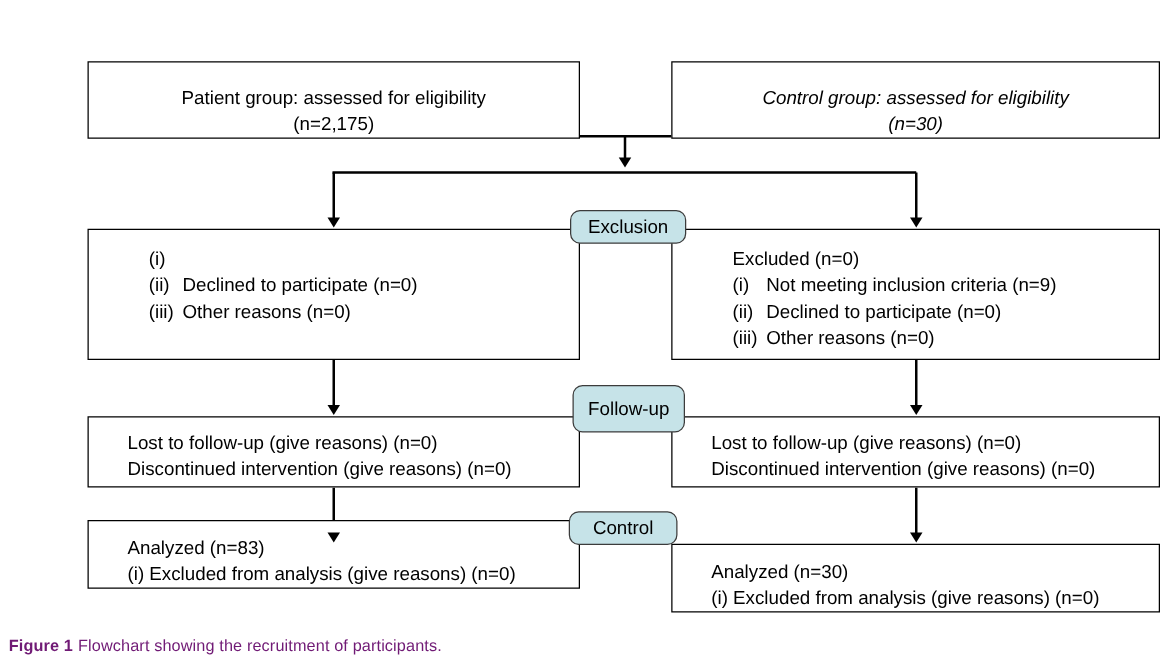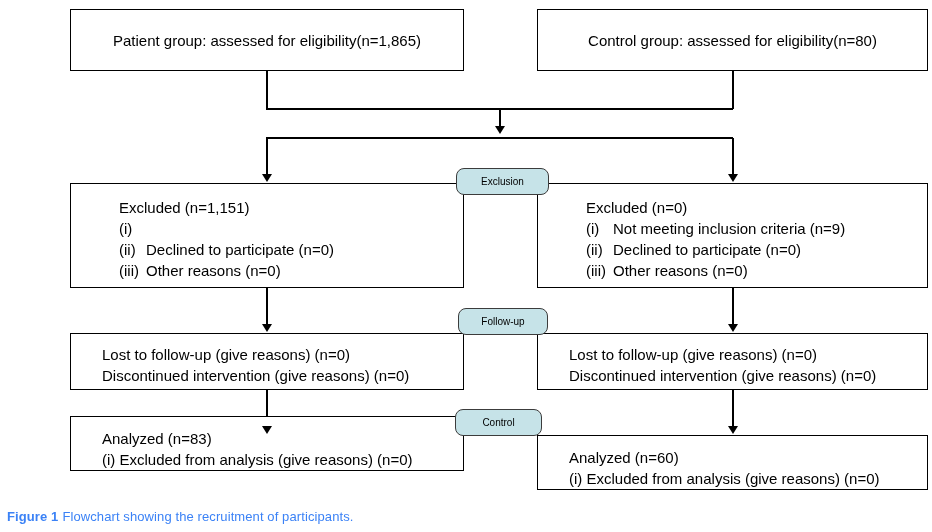--- a/index.html
+++ b/index.html
@@ -20,82 +20,82 @@
   .fbox{
     position:absolute;
     background:#ffffff;
     border:1.5px solid var(--box-border);
     box-sizing:border-box;
     font-size:15px;
     line-height:21px;
     z-index:2;
   }
   .fbox.center{
-    display:flex;flex-direction:row;align-items:center;justify-content:center;
+    display:flex;flex-direction:column;align-items:center;justify-content:flex-end;
     text-align:center;
+    margin-top:40px;
   }
   .bline{white-space:nowrap;}
   .item{display:flex;}
   .mk{width:27px;flex:none;}
   .stage-label{
     position:absolute;
     background:var(--label-fill);
     border:1.5px solid var(--label-border);
     border-radius:8px;
     box-sizing:border-box;
     display:flex;align-items:center;justify-content:center;
-    font-size:10px;
+    font-size:15px;
     z-index:4;
   }
   .vline{position:absolute;width:1.5px;background:var(--box-border);z-index:1;}
   .hline{position:absolute;height:1.5px;background:var(--box-border);z-index:1;}
   .arrow-down{
     position:absolute;width:0;height:0;
     border-left:5px solid transparent;
     border-right:5px solid transparent;
     border-top:8.5px solid var(--box-border);
     z-index:3;
   }
   .caption{
     position:absolute;left:7px;top:509px;
-    font-size:13px;letter-spacing:0.1px;color:#3b82f6;
+    font-size:13px;letter-spacing:0.1px;color:#701a75;
   }
   .caption b{font-weight:700;margin-right:4px;}
 </style>
 </head>
 <body>
 
 <div class="canvas">
 
   <div class="fbox center" style="left:70px;top:9px;width:394px;height:62px;">
     <div class="bline">Patient group: assessed for eligibility</div>
-    <div class="bline">(n=1,865)</div>
+    <div class="bline">(n=2,175)</div>
   </div>
-  <div class="fbox center" style="left:537px;top:9px;width:391px;height:62px;">
+  <div class="fbox center" style="left:537px;top:9px;width:391px;height:62px;font-style:italic;">
     <div class="bline">Control group: assessed for eligibility</div>
-    <div class="bline">(n=80)</div>
+    <div class="bline">(n=30)</div>
   </div>
 
   <div class="vline" style="left:266px;top:71px;height:38px;"></div>
   <div class="vline" style="left:732px;top:71px;height:38px;"></div>
   <div class="hline" style="left:266px;top:108px;width:467px;"></div>
   <div class="vline" style="left:499px;top:109px;height:18px;"></div>
   <div class="arrow-down" style="left:495px;top:126px;"></div>
   <div class="hline" style="left:266px;top:137px;width:467px;"></div>
   <div class="vline" style="left:266px;top:138px;height:37px;"></div>
   <div class="arrow-down" style="left:262px;top:174px;"></div>
   <div class="vline" style="left:732px;top:138px;height:37px;"></div>
   <div class="arrow-down" style="left:728px;top:174px;"></div>
 
   <div class="stage-label" style="left:456px;top:168px;width:93px;height:27px;">
     <span>Exclusion</span>
   </div>
 
   <div class="fbox" style="left:70px;top:183px;width:394px;height:105px;padding:13px 8px 0 48px;">
-    <div class="bline">Excluded (n=1,151)</div>
     <div class="bline item">
       <span class="mk">(i)</span>
     </div>
     <div class="bline item">
       <span class="mk">(ii)</span>
       <span>Declined to participate (n=0)</span>
     </div>
     <div class="bline item">
       <span class="mk">(iii)</span>
       <span>Other reasons (n=0)</span>
@@ -115,21 +115,21 @@
       <span class="mk">(iii)</span>
       <span>Other reasons (n=0)</span>
     </div>
   </div>
 
   <div class="vline" style="left:266px;top:288px;height:37px;"></div>
   <div class="arrow-down" style="left:262px;top:324px;"></div>
   <div class="vline" style="left:732px;top:288px;height:37px;"></div>
   <div class="arrow-down" style="left:728px;top:324px;"></div>
 
-  <div class="stage-label" style="left:458px;top:308px;width:90px;height:27px;">
+  <div class="stage-label" style="left:458px;top:308px;width:90px;height:38px;">
     <span>Follow-up</span>
   </div>
 
   <div class="fbox" style="left:70px;top:333px;width:394px;height:57px;padding:10px 8px 0 31px;">
     <div class="bline">Lost to follow-up (give reasons) (n=0)</div>
     <div class="bline">Discontinued intervention (give reasons) (n=0)</div>
   </div>
   <div class="fbox" style="left:537px;top:333px;width:391px;height:57px;padding:10px 8px 0 31px;">
     <div class="bline">Lost to follow-up (give reasons) (n=0)</div>
     <div class="bline">Discontinued intervention (give reasons) (n=0)</div>
@@ -142,21 +142,21 @@
 
   <div class="stage-label" style="left:455px;top:409px;width:87px;height:27px;">
     <span>Control</span>
   </div>
 
   <div class="fbox" style="left:70px;top:416px;width:394px;height:55px;padding:11px 8px 0 31px;">
     <div class="bline">Analyzed (n=83)</div>
     <div class="bline">(i) Excluded from analysis (give reasons) (n=0)</div>
   </div>
   <div class="fbox" style="left:537px;top:435px;width:391px;height:55px;padding:11px 8px 0 31px;">
-    <div class="bline">Analyzed (n=60)</div>
+    <div class="bline">Analyzed (n=30)</div>
     <div class="bline">(i) Excluded from analysis (give reasons) (n=0)</div>
   </div>
 
   <div class="caption">
     <b>Figure 1</b><span>Flowchart showing the recruitment of participants.</span>
   </div>
 
 </div>
 
 </body></html>

